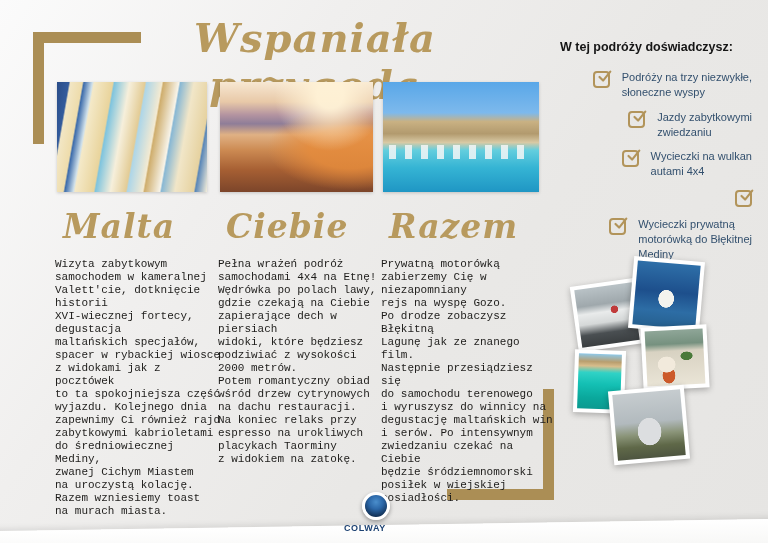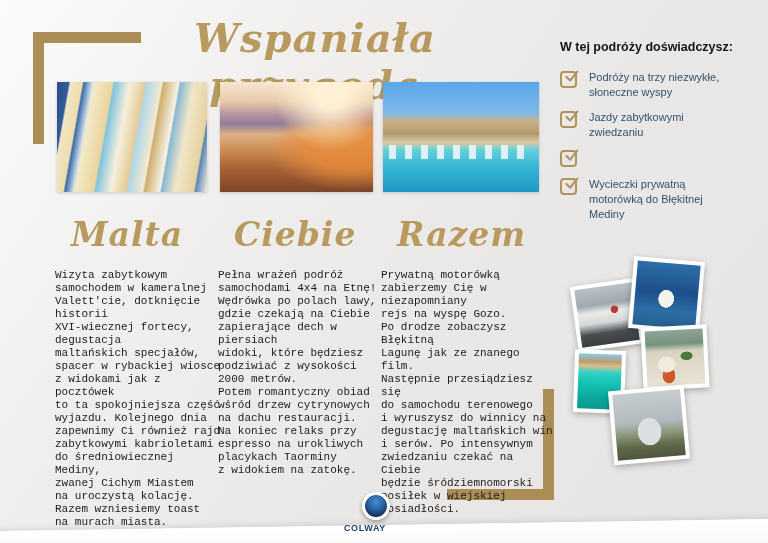--- a/index.html
+++ b/index.html
@@ -12,21 +12,21 @@
 
   
   .bracket{position:absolute;border:0 solid #ab8e55;}
   .bracket.tl{left:33px;top:32px;width:97px;height:101px;border-left-width:11px;border-top-width:11px;}
   .bracket.br{left:447px;top:389px;width:96px;height:100px;border-right-width:11px;border-bottom-width:11px;}
 
   
   .script{font-family:"DejaVu Serif",serif;font-style:italic;font-weight:bold;color:#b89a5e;}
   .title{left:110px;top:14px;width:410px;text-align:center;font-size:40px;letter-spacing:1px;margin:0;}
   .col h2{font-family:"DejaVu Serif",serif;font-style:italic;font-weight:bold;color:#b89a5e;
-          font-size:33px;margin:16px;line-height:1.1;letter-spacing:1px;}
+          font-size:33px;margin:8px;line-height:1.1;letter-spacing:1px;}
   .col p{font-size:11px;line-height:1.18;color:#1d1c1a;margin:13px 0 0;white-space:pre-line;font-family:Liberation Mono, monospace;}
 
   .col{position:absolute;top:201px;}
   .col-malta{left:55px;width:168px;}
   .col-sycylia{left:218px;width:172px;}
   .col-gozo{left:381px;width:178px;}
 
   
   .photo{position:absolute;top:82px;height:110px;box-shadow:0 1px 3px rgba(0,0,0,.18);}
   .photo-malta{left:57px;width:150px;
@@ -38,21 +38,21 @@
       radial-gradient(circle at 72% 12%,rgba(255,242,214,.95) 0 9%,rgba(255,242,214,0) 38%),
       radial-gradient(ellipse at 85% 60%,rgba(230,140,60,.85) 0 22%,rgba(230,140,60,0) 45%),
       linear-gradient(180deg,#f7e7d2 0%,#e8c9a8 18%,#b393a0 30%,#8f7d98 38%,#e0b184 48%,#cc8a52 62%,#a65f33 80%,#7c452a 100%);}
   .photo-gozo{left:383px;width:156px;background:linear-gradient(180deg,#59a7e8 0%,#7db9ec 28%,#c9b183 36%,#b29a6e 47%,#d8c9a4 55%,#63cede 62%,#35b4d4 78%,#1f96c4 100%);}
   .photo-gozo::after{content:"";position:absolute;left:4%;top:57%;width:92%;height:13%;
     background:repeating-linear-gradient(90deg,#f4f6f6 0 7px,rgba(255,255,255,0) 7px 16px);opacity:.85;}
 
   
   .checklist{left:560px;top:40px;width:192px;}
   .checklist h3{font-size:12.5px;color:#151515;margin:0 0 16px;font-weight:bold;}
-  .check-item{display:flex;align-items:flex-start;margin-bottom:10px;}
+  .check-item{display:flex;align-items:flex-start;margin-bottom:10px;justify-content:flex-end;}
   .checkbox{position:relative;flex:0 0 auto;width:13px;height:13px;border:2px solid #b2945a;border-radius:4px;margin-top:1px;}
   .checkbox svg{position:absolute;left:0;top:-5px;width:18px;height:18px;}
   .check-text{font-size:11px;line-height:1.35;color:#33506e;margin-left:12px;white-space:pre-line;}
 
   
   .polaroid{position:absolute;background:#fff;padding:4px;box-shadow:0 2px 6px rgba(0,0,0,.28);}
   .polaroid .pic{width:100%;height:100%;}
   .pol-boat{left:631px;top:259px;width:63px;height:64px;transform:rotate(5deg);}
   .pol-boat .pic{background:
       radial-gradient(ellipse at 50% 56%,#f3f3ee 0 17%,rgba(243,243,238,0) 18%),
@@ -172,20 +172,29 @@
       </span>
     <span class="check-text">Jazdy zabytkowymi
 zwiedzaniu</span>
   </div>
   <div class="check-item">
     <span class="checkbox">
         <svg viewBox="0 0 20 20">
           <path d="M5 10 l4 4 L17 4" fill="none" stroke="#b2945a" stroke-width="2.4" stroke-linecap="round" stroke-linejoin="round"></path>
         </svg>
       </span>
+    <span class="check-text">Wycieczki na wulkan
+autami 4x4</span>
+  </div>
+  <div class="check-item">
+    <span class="checkbox">
+        <svg viewBox="0 0 20 20">
+          <path d="M5 10 l4 4 L17 4" fill="none" stroke="#b2945a" stroke-width="2.4" stroke-linecap="round" stroke-linejoin="round"></path>
+        </svg>
+      </span>
   </div>
   <div class="check-item">
     <span class="checkbox">
         <svg viewBox="0 0 20 20">
           <path d="M5 10 l4 4 L17 4" fill="none" stroke="#b2945a" stroke-width="2.4" stroke-linecap="round" stroke-linejoin="round"></path>
         </svg>
       </span>
     <span class="check-text">Wycieczki prywatną
 motorówką do Błękitnej
 Mediny</span>

